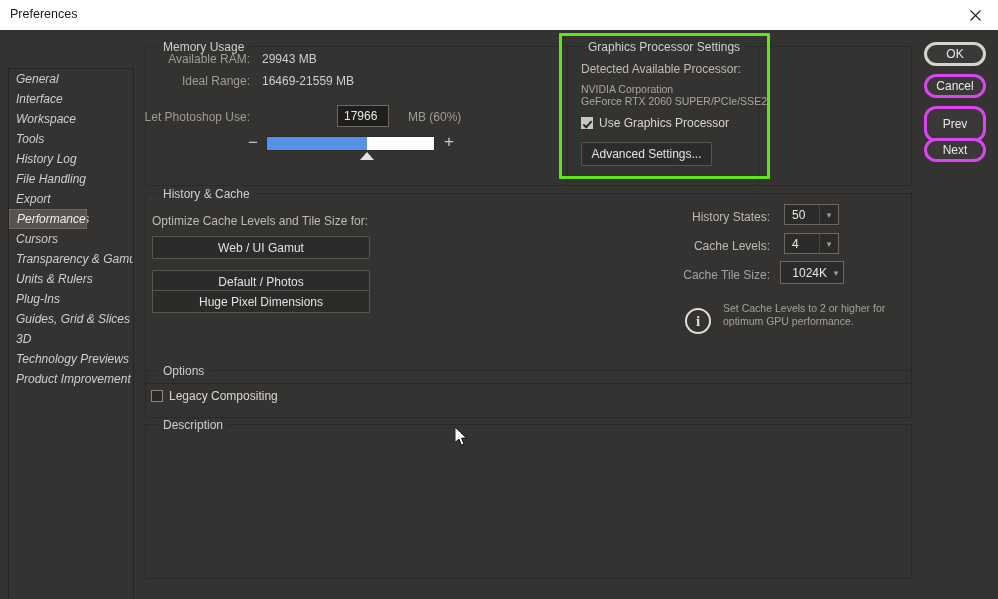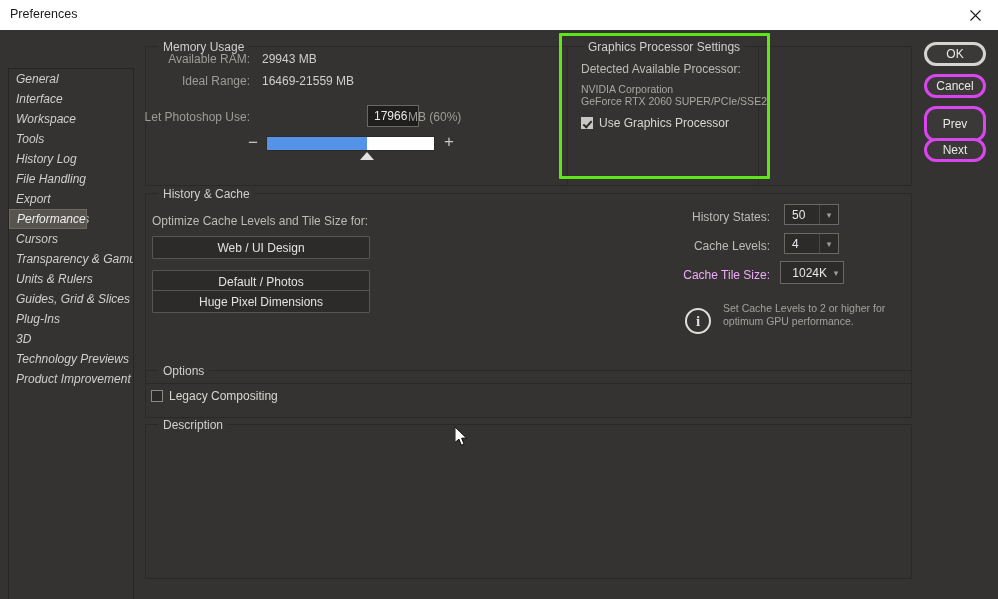--- a/index.html
+++ b/index.html
@@ -215,39 +215,39 @@
       <div class="side-item"><span>History Log</span></div>
       <div class="side-item"><span>File Handling</span></div>
       <div class="side-item"><span>Export</span></div>
       <div class="side-item sel">
           <span>Performance</span>
         </div>
       <div class="side-item"><span>Scratch Disks</span></div>
       <div class="side-item"><span>Cursors</span></div>
       <div class="side-item"><span>Transparency &amp; Gamut</span></div>
       <div class="side-item"><span>Units &amp; Rulers</span></div>
+      <div class="side-item"><span>Plug-Ins</span></div>
       <div class="side-item"><span>Guides, Grid &amp; Slices</span></div>
-      <div class="side-item"><span>Plug-Ins</span></div>
       <div class="side-item"><span>3D</span></div>
       <div class="side-item"><span>Technology Previews</span></div>
       <div class="side-item"><span>Product Improvement</span></div>
     </div>
 
     <div class="panel" style="left:145px;top:16px;width:767px;height:140px;">
       <div class="panel-legend">Memory Usage</div>
     </div>
 
     <div class="lbl r" style="left:100px;top:22px;width:150px;">Available RAM:</div>
     <div class="val" style="left:262px;top:22px;">29943 MB</div>
 
     <div class="lbl r" style="left:100px;top:44px;width:150px;">Ideal Range:</div>
     <div class="val" style="left:262px;top:44px;">16469-21559 MB</div>
 
     <div class="lbl r" style="left:90px;top:80px;width:160px;">Let Photoshop Use:</div>
-    <div class="tinput" style="left:367px;top:75px;width:52px;height:22px;">
+    <div class="tinput" style="left:337px;top:75px;width:52px;height:22px;">
       <span>17966</span>
     </div>
     <div class="lbl" style="left:408px;top:80px;color:#9e9c99;">MB (60%)</div>
 
     <div class="slider-wrap" style="left:0;top:0;">
       <div class="sl-minus" style="left:246px;top:104px;">−</div>
       <div class="sl-track" style="left:266px;top:106px;width:169px;">
         <div class="sl-fill" id="slider-fill" style="width:60%;"></div>
       </div>
       <div class="sl-thumb" id="slider-thumb" style="left: 360.4px; top: 122px;"></div>
@@ -259,50 +259,53 @@
     </div>
     <div class="hl" style="left:559px;top:3px;width:211px;height:146px;"></div>
 
     <div class="lbl" style="left:581px;top:32px;color:#bdbbb8;">Detected Available Processor:</div>
     <div class="gputxt" style="left:581px;top:53px;">NVIDIA Corporation</div>
     <div class="gputxt" style="left:581px;top:65px;">GeForce RTX 2060 SUPER/PCIe/SSE2</div>
 
     <div class="cbox on" style="left:581px;top:87px;"></div>
     <div class="lbl" style="left:599px;top:86px;color:#d8d6d3;font-size:12px;">Use Graphics Processor</div>
 
+    <div class="btn" style="left:581px;top:112px;width:131px;height:24px;">
+      <span>Advanced Settings...</span>
+    </div>
 
     <div class="panel" style="left:145px;top:163px;width:767px;height:191px;">
       <div class="panel-legend">History &amp; Cache</div>
     </div>
 
     <div class="lbl" style="left:152px;top:184px;color:#bdbbb8;">Optimize Cache Levels and Tile Size for:</div>
 
     <div class="btn" style="left:152px;top:206px;width:218px;height:23px;">
-      <span>Web / UI Design</span>
+      <span>Web / UI Gamut</span>
     </div>
     <div class="btn" style="left:152px;top:240px;width:218px;height:23px;">
       <span>Default / Photos</span>
     </div>
     <div class="btn" style="left:152px;top:260px;width:218px;height:23px;">
       <span>Huge Pixel Dimensions</span>
     </div>
 
     <div class="lbl r" style="left:620px;top:180px;width:150px;color:#bdbbb8;">History States:</div>
     <div class="sel split" style="left:784px;top:174px;width:55px;height:21px;">
       <span class="sv">50</span>
       <span class="sarrow">▾</span>
     </div>
 
     <div class="lbl r" style="left:620px;top:209px;width:150px;color:#bdbbb8;">Cache Levels:</div>
     <div class="sel split" style="left:784px;top:203px;width:55px;height:21px;">
       <span class="sv">4</span>
       <span class="sarrow">▾</span>
     </div>
 
-    <div class="lbl r" style="left:608px;top:238px;width:162px;color:#f0abfc;">Cache Tile Size:</div>
+    <div class="lbl r" style="left:608px;top:238px;width:162px;color:#a3a3a3;">Cache Tile Size:</div>
     <div class="sel" style="left:780px;top:231px;width:64px;height:23px;">
       <span class="sv center">1024K</span>
       <span class="sarrow" style="width:14px;">▾</span>
     </div>
 
     <div class="infoicon" style="left:685px;top:278px;">i</div>
     <div class="small" style="position:absolute;left:723px;top:272px;">Set Cache Levels to 2 or higher for
 optimum GPU performance.</div>
 
     <div class="panel" style="left:145px;top:340px;width:767px;height:48px;">

